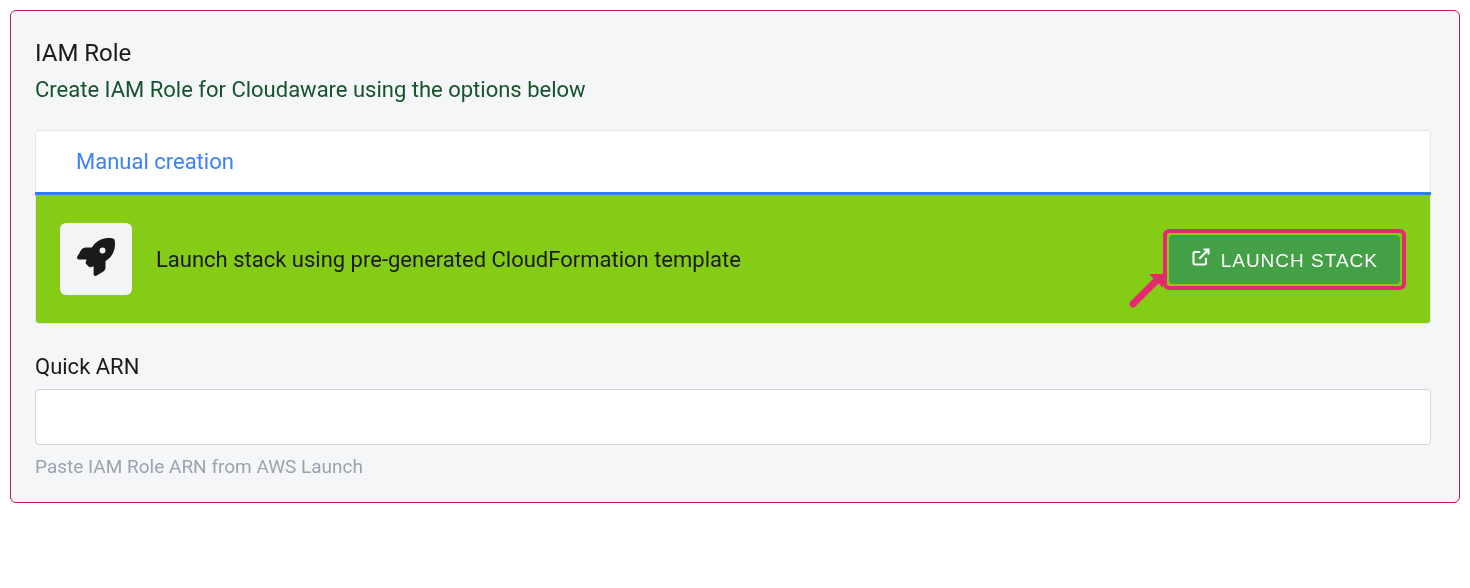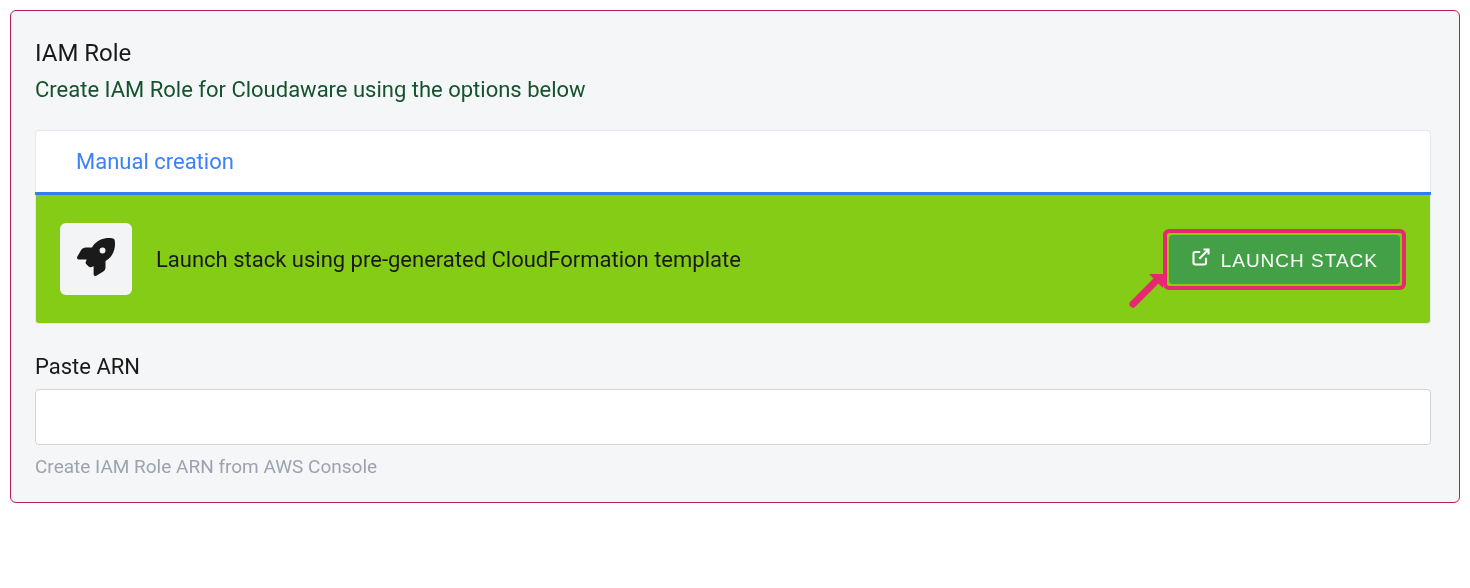--- a/index.html
+++ b/index.html
@@ -195,16 +195,16 @@
       </button>
       <span class="arrow-annotation">
         <svg viewBox="0 0 42 42">
             <path d="M 4 38 L 30 12" stroke="#e6296f" stroke-width="7" stroke-linecap="round" fill="none"></path>
             <path d="M 20 8 L 34 8 L 34 22 Z" fill="#e6296f"></path>
           </svg>
       </span>
     </div>
   </div>
 
-  <div class="field-label">Paste ARN</div>
+  <div class="field-label">Quick ARN</div>
   <input type="text" class="text-input" value="" style="">
-  <div class="helper-text">Create IAM Role ARN from AWS Console</div>
+  <div class="helper-text">Paste IAM Role ARN from AWS Launch</div>
 </div>
 
 </body></html>

